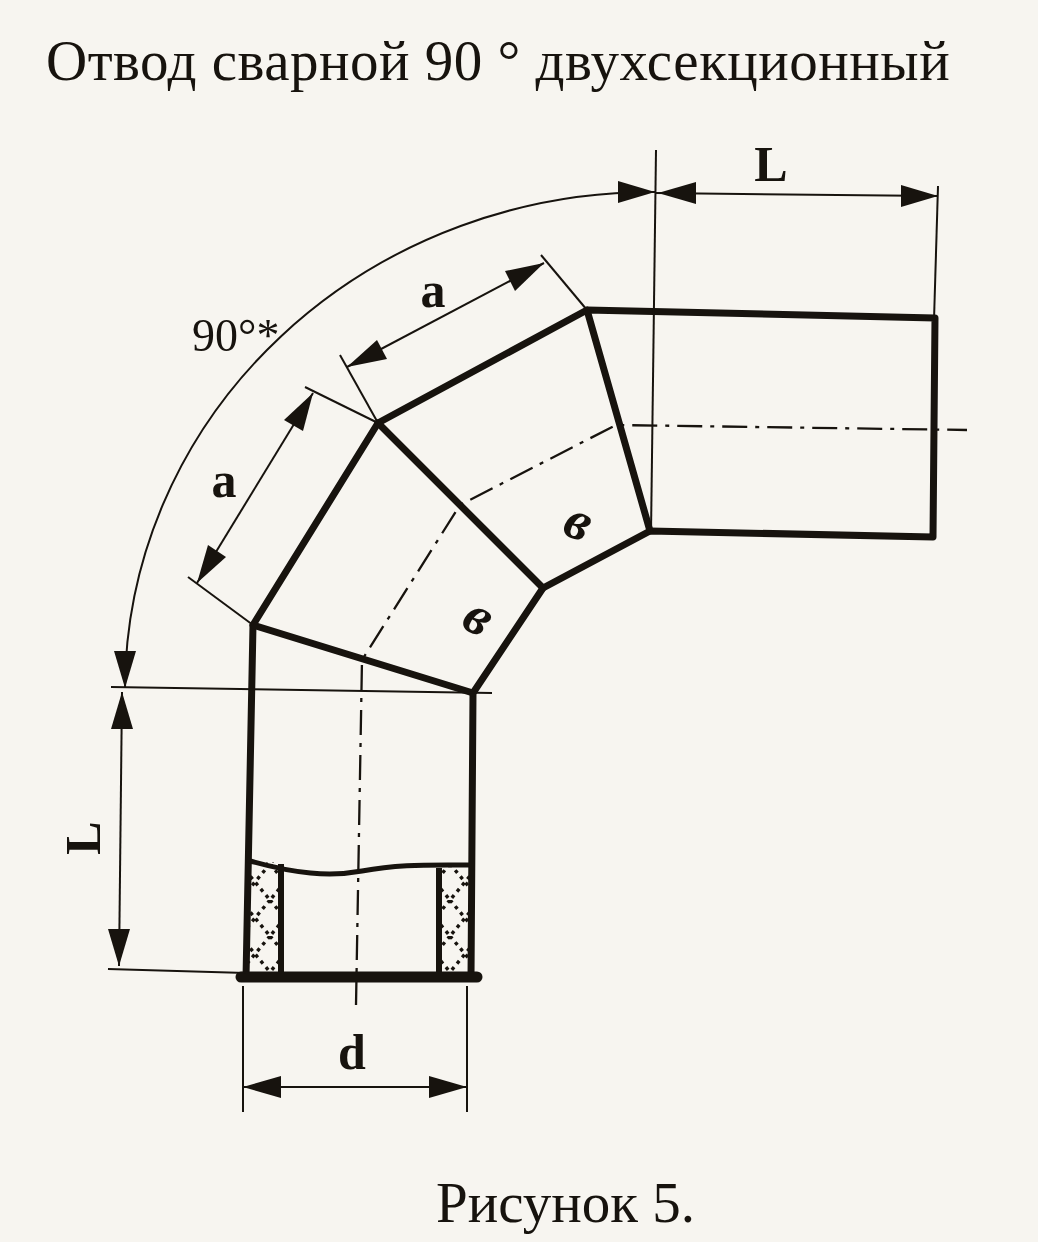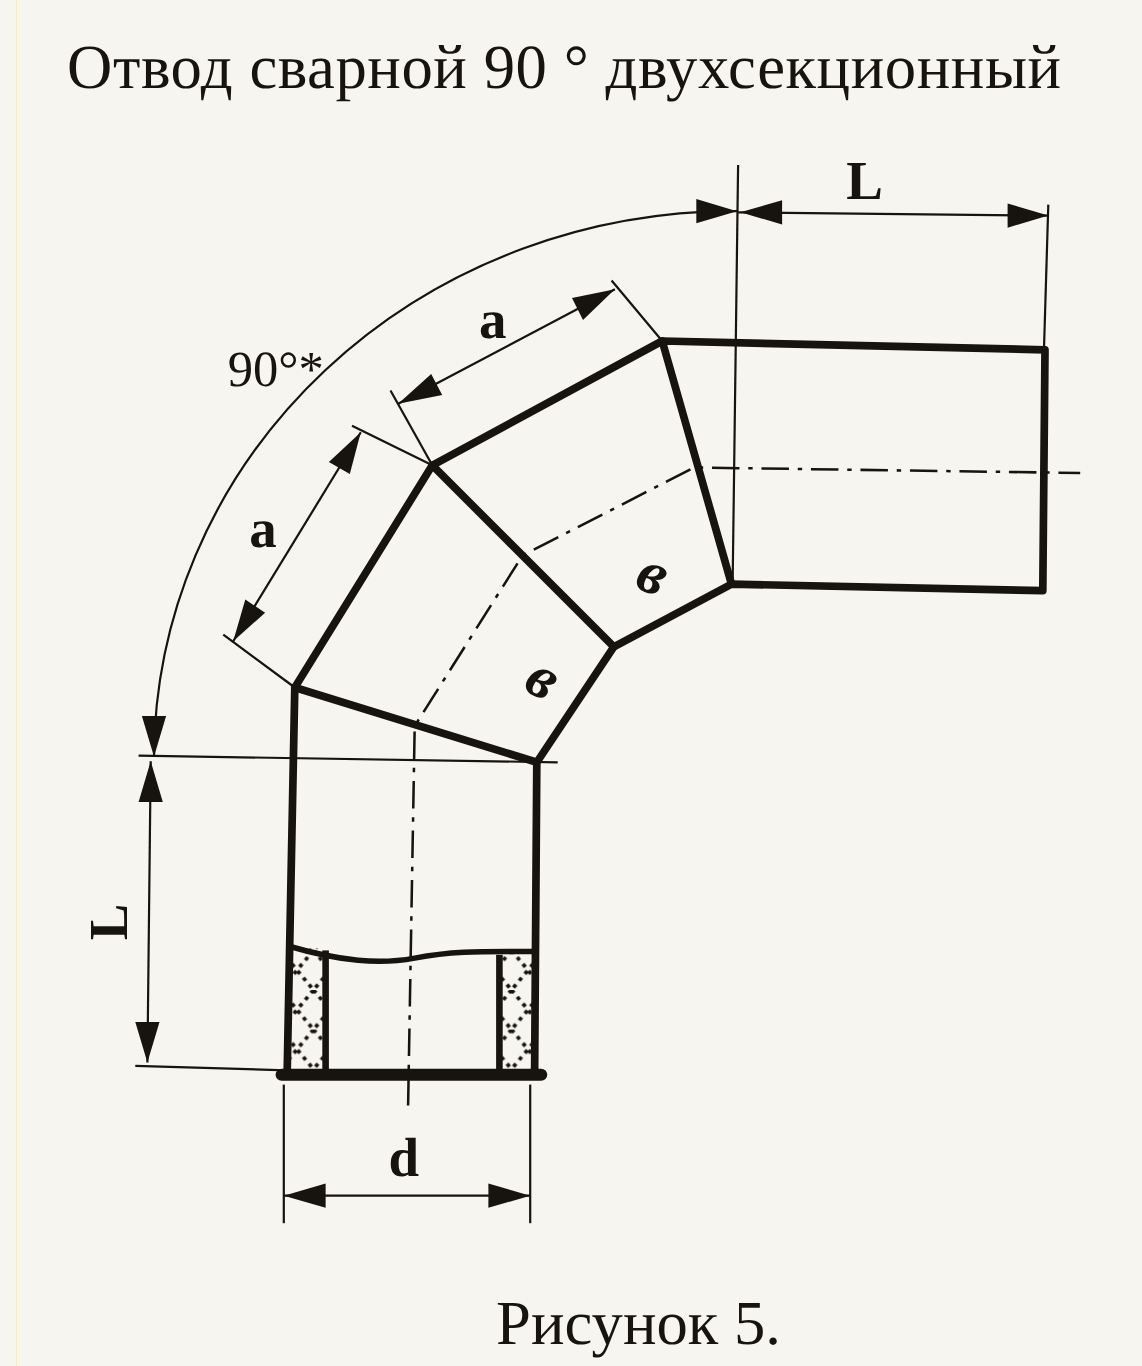--- a/index.html
+++ b/index.html
@@ -7,21 +7,20 @@
     width:1038px;height:1242px;
     background:#f7f5f0;
     font-family:"Liberation Serif","DejaVu Serif",serif;
     overflow:hidden;
   }
   .page{
     position:relative;width:884px;height:1242px;
     background:#fde047;
     box-shadow:inset 14px 0 18px -12px rgba(120,115,105,.55),
                inset -14px 0 18px -12px rgba(120,115,105,.45);
-    margin-left:15px;
   }
   svg{display:block}
   .ink-text{fill:#17130e;}
   .title{font-size:57px;letter-spacing:.5px;}
   .caption{font-size:57px;}
   .dim{font-size:50px;font-weight:600;}
   .dim-small{font-size:46px;}
   .weld{font-size:56px;font-style:italic;font-weight:600;}
 </style>
 </head>

